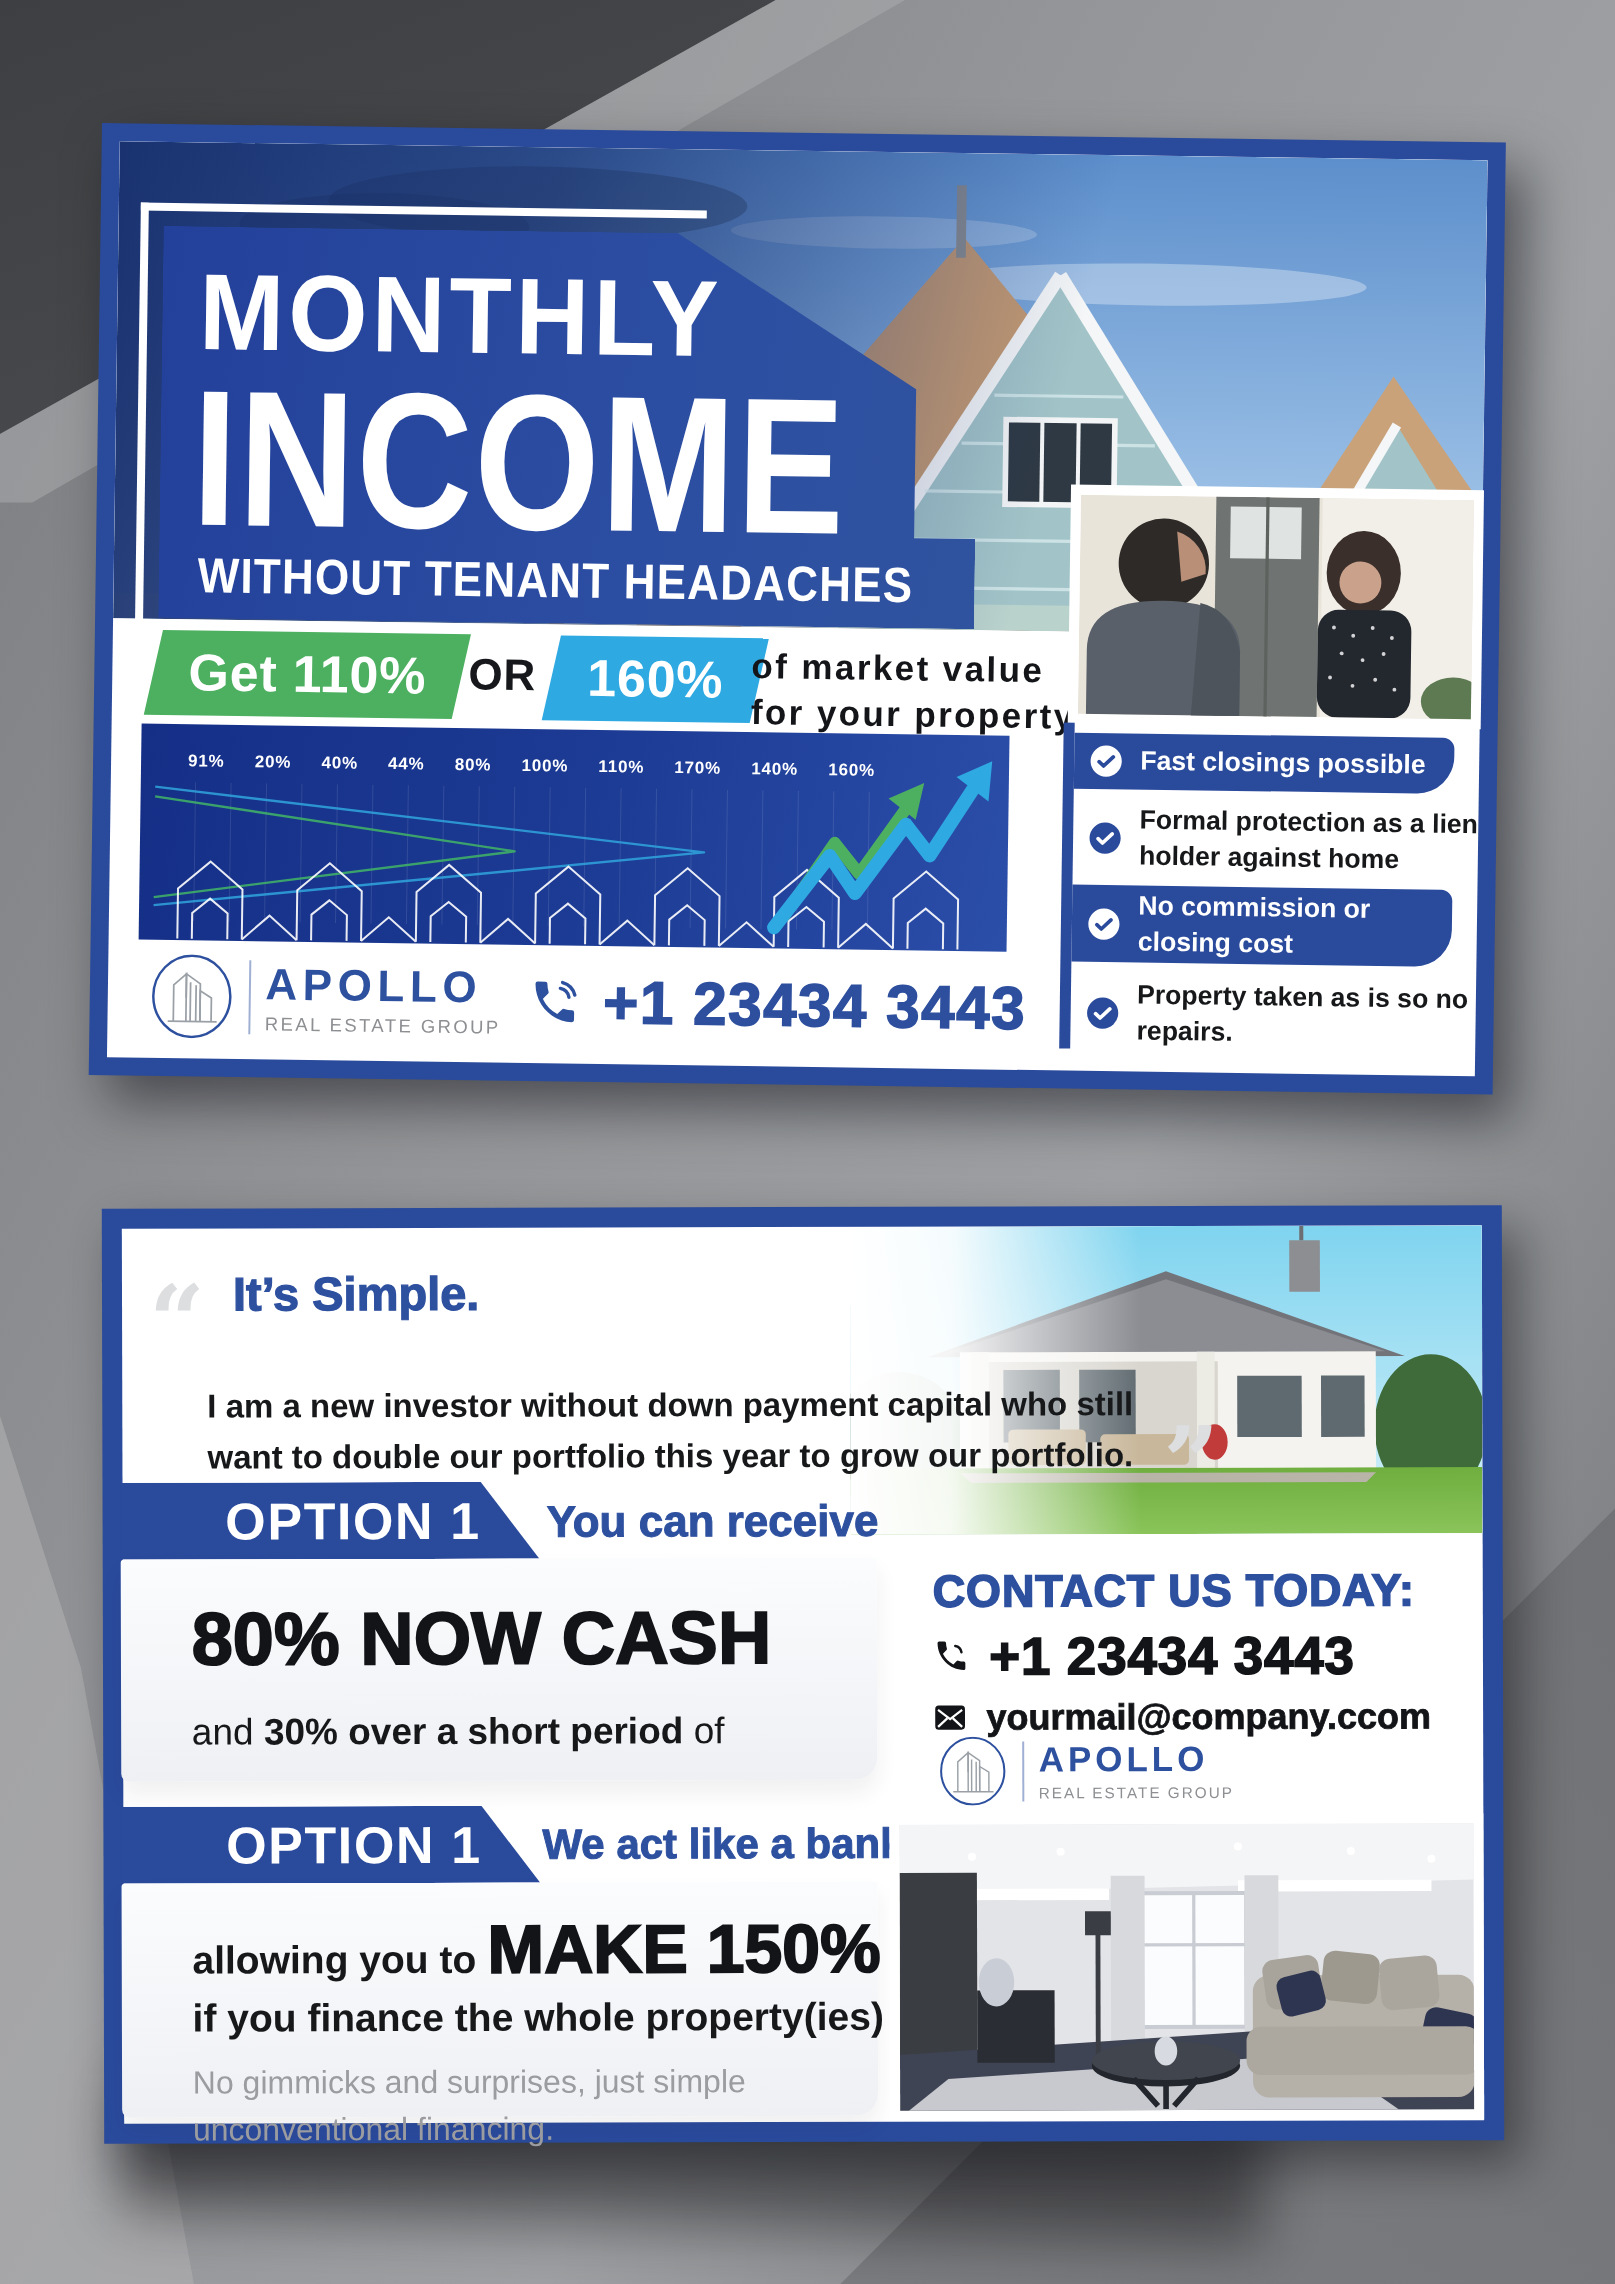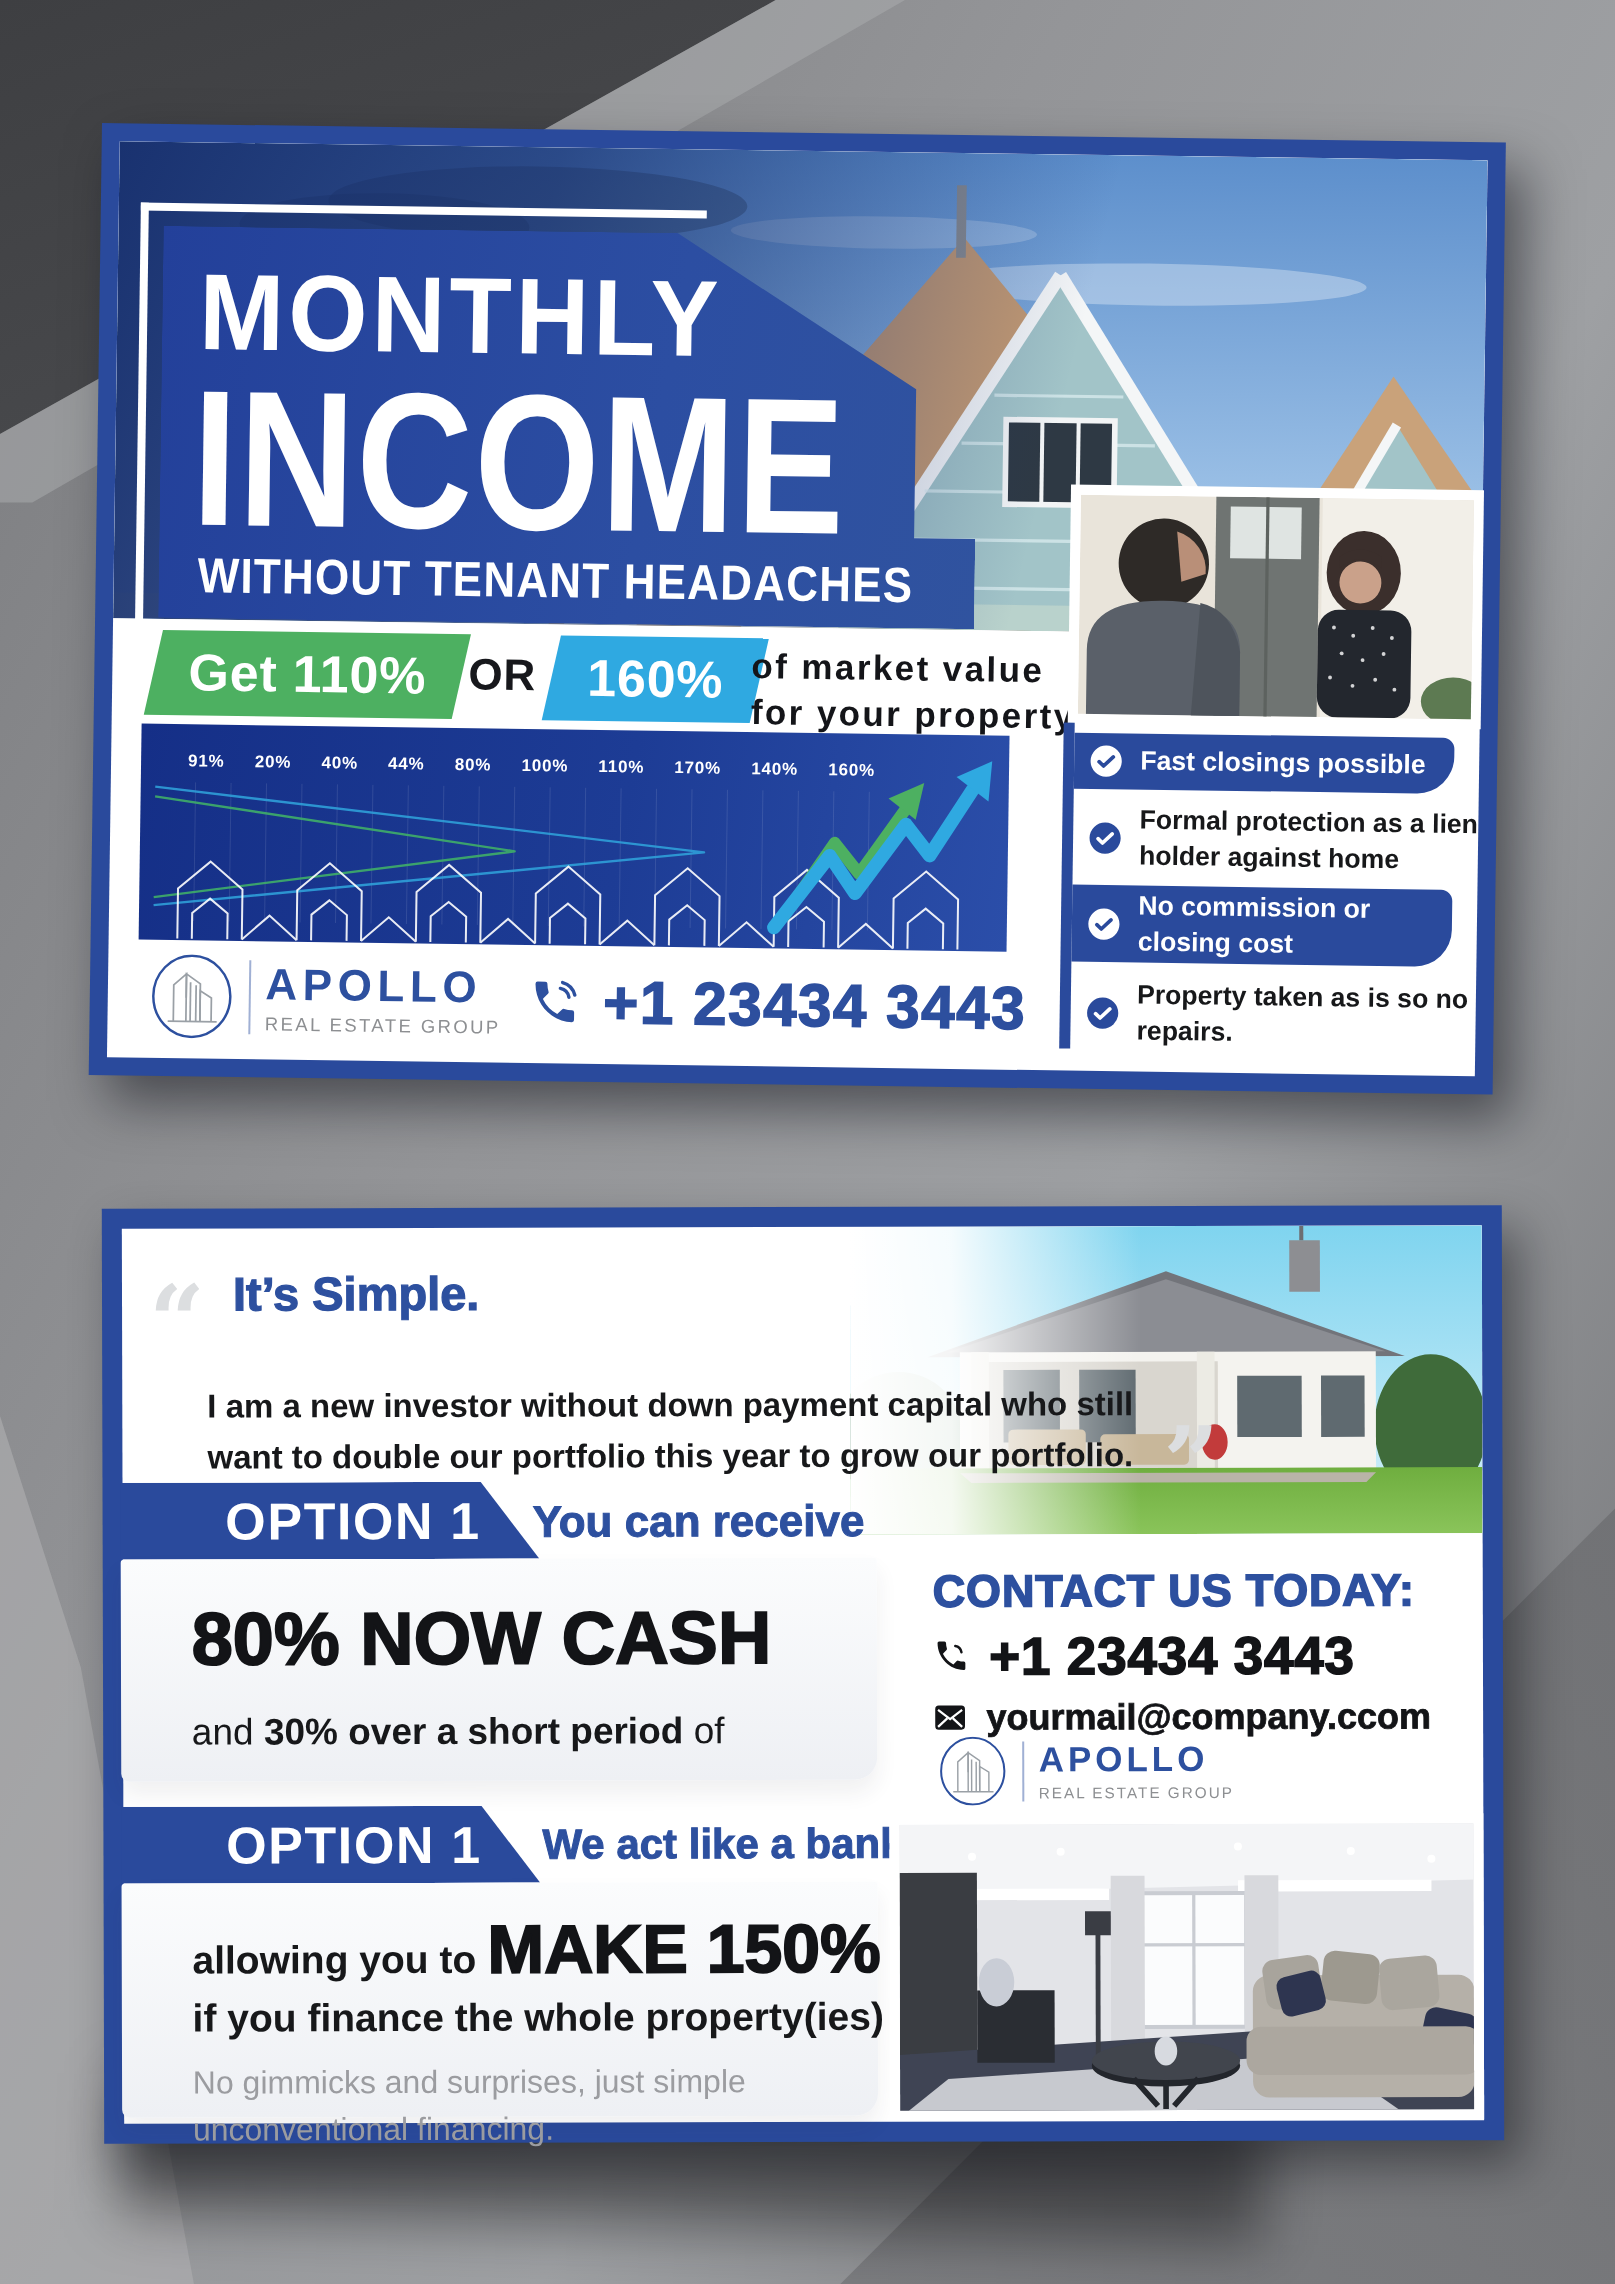--- a/index.html
+++ b/index.html
@@ -110,21 +110,21 @@
   .living{left:786px;top:608px;width:594px;height:306px;background:#fff;box-sizing:border-box;padding:9.7px;}
   .living svg{width:100%;height:100%;display:block;}
 
   
   .opt-ribbon{width:419px;height:77px;background:#2a4a9c;clip-path:polygon(0 0,86% 0,100% 100%,0 100%);
     display:flex;align-items:center;}
   .opt-ribbon .txt{color:#fff;font-size:52px;font-weight:700;letter-spacing:1.6px;padding-left:105px;}
   .opt1-ribbon{left:17.7px;top:274px;}
   .opt2-ribbon{left:17.7px;top:598px;}
   .opt-heading{font-weight:700;color:#2d509f;-webkit-text-stroke:1px #2d509f;white-space:nowrap;}
-  .opt1-heading{left:430px;top:289px;font-size:44px;}
+  .opt1-heading{left:444px;top:289px;font-size:44px;}
   .opt2-heading{left:439px;top:613px;font-size:42px;}
   .opt-box{left:17.7px;width:756px;background:linear-gradient(180deg,#fbfcfd 0%,#eef0f4 100%);
     border-radius:3.2px 3.2px 22.6px 8px;box-sizing:border-box;box-shadow:0 13px 22.6px rgba(40,45,60,.07);}
   .opt1-box{top:351px;height:222px;padding:37px 32px 0 71px;}
   .opt2-box{top:675px;height:234px;padding:27px 32px 0 71px;}
   .xbold{-webkit-text-stroke:1.9px currentColor;}
   .big-line{font-size:74px;font-weight:700;color:#131417;letter-spacing:0;white-space:nowrap;}
   .opt1-detail{margin-top:22.6px;font-size:37px;color:#17181a;line-height:1.5;white-space:nowrap;}
   .opt1-detail b{font-weight:700;}
   .opt2-line1{display:flex;align-items:baseline;white-space:nowrap;}

